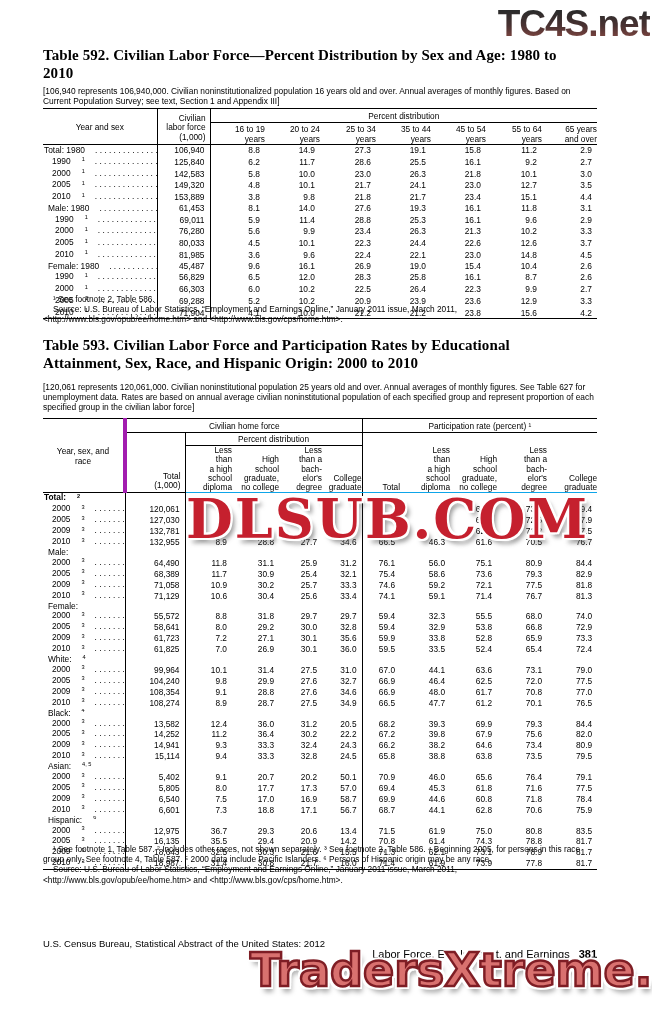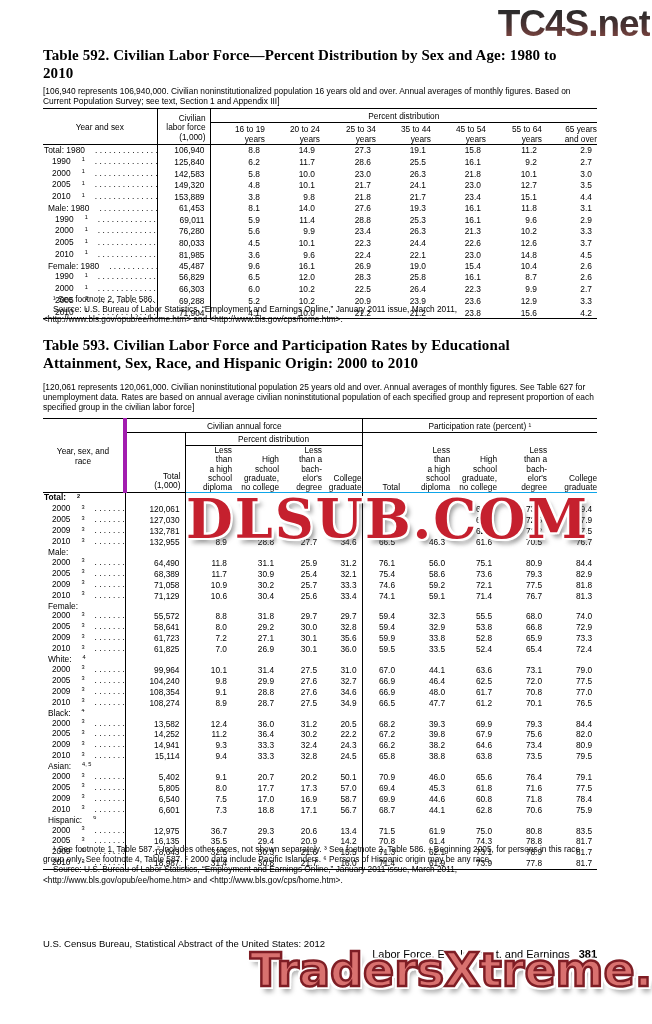--- a/index.html
+++ b/index.html
@@ -434,21 +434,21 @@
         <col style="width:38px">
           <col style="width:50px">
           <col style="width:47px">
           <col style="width:50px">
           <col style="width:50px">
       </colgroup>
       <thead>
         <tr>
           <th class="h-stub" rowspan="3">Year, sex, and
 race</th>
-          <th class="h-group h-g1" colspan="5">Civilian annual force</th>
+          <th class="h-group h-g1" colspan="5">Civilian home force</th>
           <th class="h-group h-g2" colspan="5">Participation rate (percent) ¹</th>
         </tr>
         <tr>
           <th class="h-total" rowspan="2">Total
 (1,000)</th>
           <th class="h-pd" colspan="4">Percent distribution</th>
           <th class="h-col h-partcol h-part0" rowspan="2">Total</th>
           <th class="h-col h-partcol" rowspan="2">Less
 than
 a high

